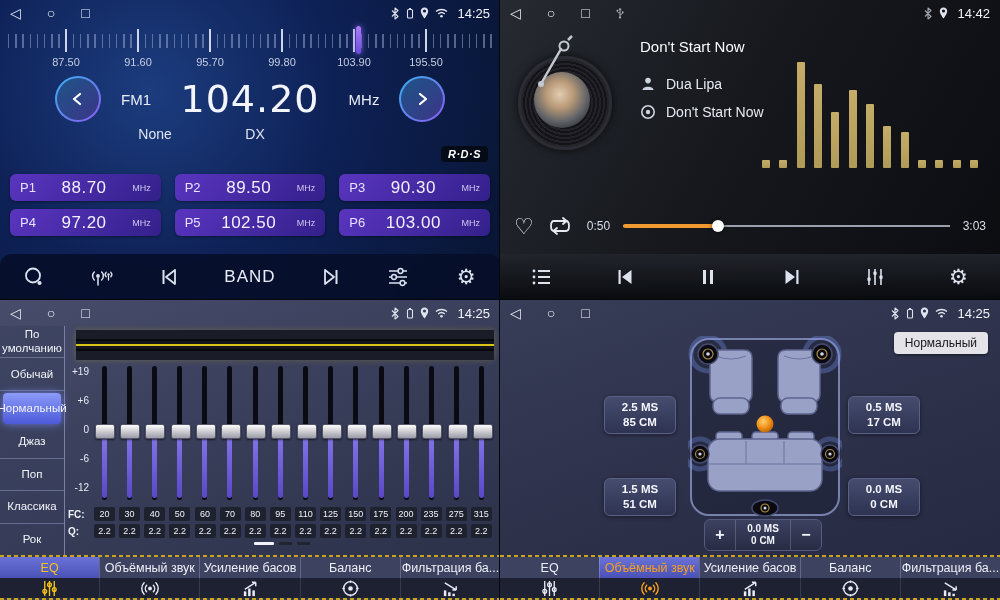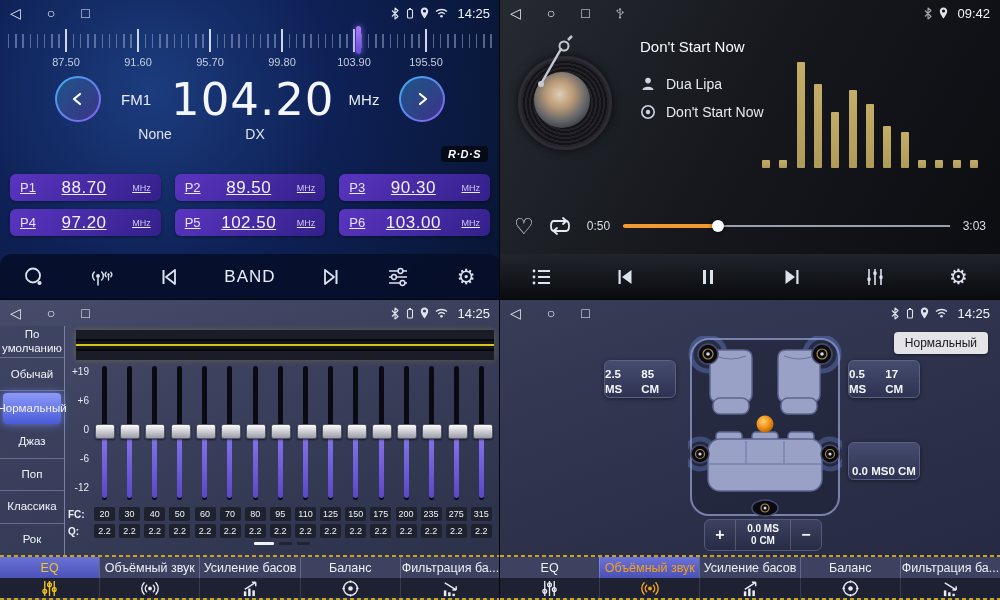--- a/index.html
+++ b/index.html
@@ -31,28 +31,28 @@
   .scale-labels span{position:absolute;transform:translateX(-50%);}
   .scale-labels span:nth-child(1){left:58px}.scale-labels span:nth-child(2){left:130px}
   .scale-labels span:nth-child(3){left:202px}.scale-labels span:nth-child(4){left:274px}
   .scale-labels span:nth-child(5){left:346px}.scale-labels span:nth-child(6){left:418px}
   .freqrow{display:flex;align-items:center;justify-content:center;gap:18px;margin-top:6px;height:46px;}
   .chevbtn{width:42px;height:42px;border-radius:50%;border:2px solid transparent;cursor:pointer;
     background:linear-gradient(rgba(10,25,66,.6),rgba(10,25,66,.6)) padding-box,
                linear-gradient(135deg,#38b0f0,#8a5cf0) border-box;
     display:flex;align-items:center;justify-content:center;}
   .bandlbl,.unitlbl{font-size:15px;color:#e9ecf8;width:34px;text-align:center;}
-  .bigfreq{font-size:45px;font-weight:400;letter-spacing:1px;color:#f4f6ff;width:158px;text-align:center;font-family:"DejaVu Sans",sans-serif;}
+  .bigfreq{font-size:38px;font-weight:400;letter-spacing:1px;color:#f4f6ff;width:158px;text-align:center;font-family:"DejaVu Sans",sans-serif;}
   .subrow{position:relative;height:18px;margin-top:4px;font-size:14px;color:#dfe4f2;}
   .subrow .stn{position:absolute;left:125px;width:60px;text-align:center;}
   .subrow .dx{position:absolute;left:225px;width:60px;text-align:center;}
   .rdsbadge{position:absolute;right:12px;top:146px;background:rgba(5,8,16,.85);border-radius:4px;
     padding:2px 7px;font-size:11px;font-style:italic;font-weight:bold;color:#fff;letter-spacing:.5px;}
   .presets{position:absolute;left:10px;right:10px;top:174px;display:grid;
-    grid-template-columns:1fr 1fr 1fr;gap:8px 14px;text-decoration:underline;}
+    grid-template-columns:1fr 1fr 1fr;gap:8px 14px;}
   .preset{height:27px;border-radius:6px;display:flex;align-items:center;justify-content:space-between;
     padding:0 10px;cursor:pointer;
     background:linear-gradient(135deg,var(--preset-start,#5a35c0),var(--preset-end,#33208a));
     box-shadow:0 1px 3px rgba(0,0,0,.4);}
   .p-label{font-size:13px;color:#e6e2ff;}
   .p-freq{font-size:17px;color:#f2efff;letter-spacing:.5px;}
   .p-unit{font-size:9px;color:#cfc8f0;}
   .toolbar{position:absolute;left:0;right:0;bottom:0;height:46px;display:flex;align-items:center;
     justify-content:space-around;background:rgba(6,14,40,.88);border-radius:12px 12px 0 0;}
   #tr .toolbar{background:linear-gradient(180deg,rgba(34,37,44,.92),rgba(8,10,14,.95));border-radius:0;}
@@ -141,22 +141,22 @@
   .icell:first-child{border-left:none;}
   #bl .icell.active{color:var(--eq-tab-accent,#f5c518);}
   #br .icell.active{color:var(--surround-tab-accent,#f8a018);}
 
   
   .profile-badge{position:absolute;right:12px;top:32px;background:#e3e3e8;color:#17171c;
     font-size:12px;padding:4px 11px;border-radius:4px;cursor:pointer;box-shadow:0 1px 3px rgba(0,0,0,.5);}
   .carwrap{position:absolute;left:188px;top:36px;width:154px;height:182px;}
   .delaybtn{position:absolute;width:70px;height:36px;border-radius:6px;cursor:pointer;
     background:linear-gradient(180deg,#464c6e,#2e3352);border:1px solid #5a6086;
-    display:flex;flex-direction:row;align-items:flex-end;justify-content:center;
-    font-size:11.5px;font-weight:bold;color:#f4f6fc;line-height:1.3;box-shadow:0 1px 4px rgba(0,0,0,.45);}
+    display:flex;flex-direction:column;align-items:center;justify-content:center;
+    font-size:11.5px;font-weight:bold;color:#f4f6fc;line-height:1.3;box-shadow:0 1px 4px rgba(0,0,0,.45);margin-top:36px;}
   #d-fl{left:104px;top:60px;}
   #d-fr{left:348px;top:60px;}
   #d-rl{left:104px;top:142px;}
   #d-rr{left:348px;top:142px;}
   .centerctl{position:absolute;left:204px;top:219px;width:116px;height:30px;border-radius:6px;
     background:linear-gradient(180deg,#3c4160,#272b44);border:1px solid #545a80;display:flex;align-items:stretch;}
   .cbtn{width:30px;display:flex;align-items:center;justify-content:center;font-size:16px;font-weight:bold;
     color:#f2f4fa;cursor:pointer;}
   .cval{flex:1;border-left:1px solid rgba(255,255,255,.18);border-right:1px solid rgba(255,255,255,.18);
     display:flex;flex-direction:column;align-items:center;justify-content:center;font-size:10px;
@@ -326,21 +326,21 @@
           <circle cx="4" cy="10.5" r="1.1" fill="#cfd4e0"></circle>
         </svg>
     </div>
     <div class="stat">
       <svg width="10" height="13" viewBox="0 0 10 13" style="opacity:.7">
           <path d="M2 3.5 L8 9.5 L5 12 L5 1 L8 3.5 L2 9.5" stroke="currentColor" fill="none" stroke-width="1.1" stroke-linejoin="round"></path>
         </svg>
       <svg width="9" height="12" viewBox="0 0 9 12">
           <path d="M4.5 0.5 C2 0.5 0.8 2.3 0.8 4.2 C0.8 6.8 4.5 11.5 4.5 11.5 C4.5 11.5 8.2 6.8 8.2 4.2 C8.2 2.3 7 0.5 4.5 0.5 Z M4.5 5.6 A1.6 1.6 0 1 1 4.5 2.4 A1.6 1.6 0 1 1 4.5 5.6 Z" fill="currentColor" fill-rule="evenodd"></path>
         </svg>
-      <span class="time">09:42</span>
+      <span class="time">14:42</span>
     </div>
   </div>
 
   <div class="disc">
     <div class="disc-label"></div>
   </div>
   <svg class="tonearm" width="50" height="60" viewBox="0 0 50 60">
     <circle cx="34" cy="8" r="4.5" fill="none" stroke="#c4cad4" stroke-width="2"></circle>
     <path d="M38 2 L42 -2" stroke="#c4cad4" stroke-width="2.5"></path>
     <path d="M31 11 L12 44" stroke="#c4cad4" stroke-width="2.5" stroke-linecap="round"></path>
@@ -810,20 +810,24 @@
   </div>
 
   <div class="delaybtn" id="d-fl">
     <span>2.5 MS</span>
     <span>85 CM</span>
   </div>
   <div class="delaybtn" id="d-fr">
     <span>0.5 MS</span>
     <span>17 CM</span>
   </div>
+  <div class="delaybtn" id="d-rl">
+    <span>1.5 MS</span>
+    <span>51 CM</span>
+  </div>
   <div class="delaybtn" id="d-rr">
     <span>0.0 MS</span>
     <span>0 CM</span>
   </div>
 
   <div class="centerctl">
     <div class="cbtn">+</div>
     <div class="cval">
       <span>0.0 MS</span>
       <span>0 CM</span>

